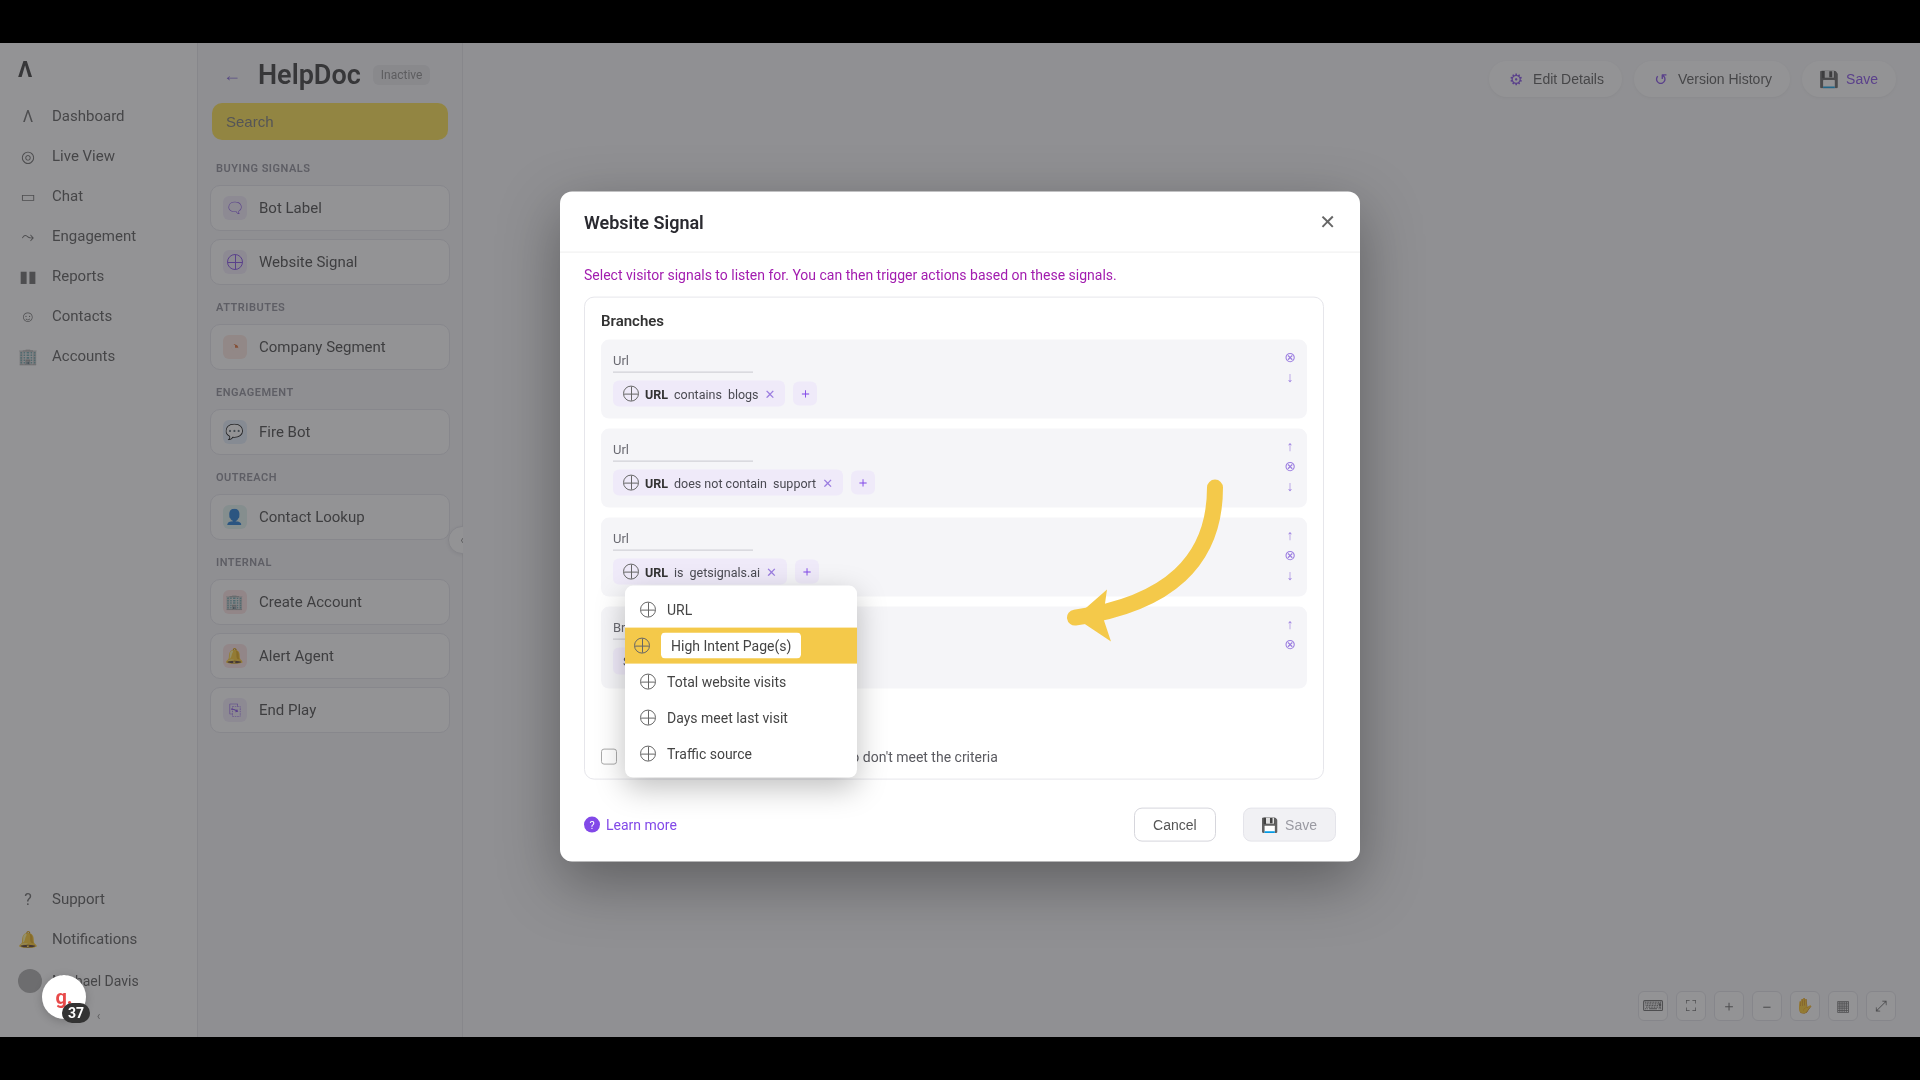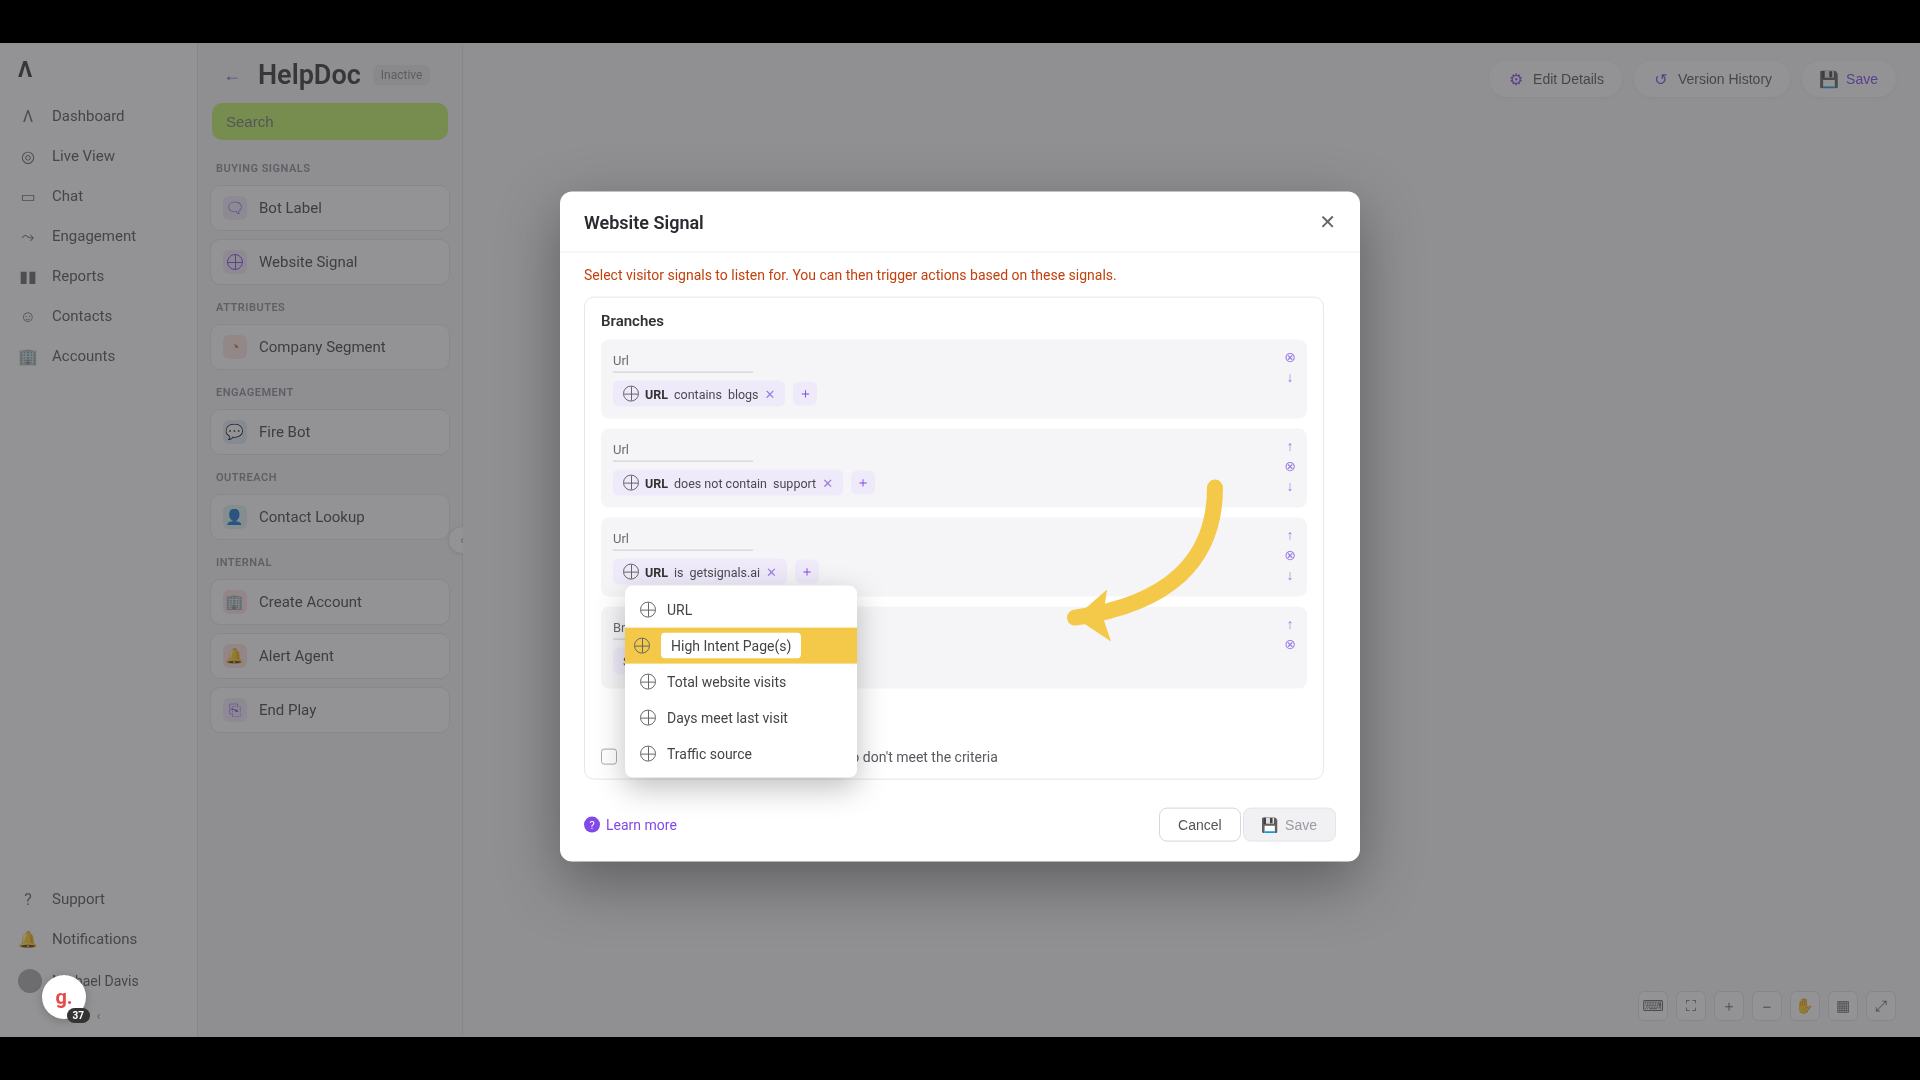--- a/index.html
+++ b/index.html
@@ -35,33 +35,33 @@
 .nav-item {
   display: flex; align-items: center; gap: 14px;
   padding: 10px 18px; font-size: 15px; color: #555; cursor: pointer;
 }
 .nav-item .ic { width: 20px; height: 20px; display:flex;align-items:center;justify-content:center; color:#666; font-size:16px;}
 .sidebar-bottom { margin-top: auto; padding-bottom: 8px;}
 .user-row { display:flex; align-items:center; gap:10px; padding:10px 18px; font-size:14px; color:#555;}
 .avatar-small { width:24px;height:24px;border-radius:50%; background:#aaa;}
 .collapse-toggle { text-align:center; padding:6px; color:#888; font-size:12px;}
 .g-bubble { position:absolute; left:42px; bottom:18px; width:44px;height:44px;border-radius:50%;background:#fff;box-shadow:0 2px 10px rgba(0,0,0,.2);display:flex;align-items:center;justify-content:center;font-weight:700;color:#e84a4a;font-size:20px;z-index:50;}
-.g-badge { position:absolute; bottom:-4px; right:-4px; background:#333;color:#fff;border-radius:10px;font-size:10px;padding:2px 6px;}
+.g-badge { position:absolute; bottom:-4px; right:-4px; background:#333;color:#fff;border-radius:10px;font-size:14px;padding:2px 6px;}
 
 
 .panel2 {
   width: 265px; background:#f6f6f9; border-right:1px solid #e5e5e8;
   display:flex; flex-direction:column; padding: 0 0 10px 0; position:relative;
 }
 .panel2-header { display:flex; align-items:center; gap:12px; padding:16px 20px 12px 20px;}
 .back-btn { width:28px;height:28px;border-radius:50%;display:flex;align-items:center;justify-content:center;color:#7b5fd6;font-size:18px;background:transparent;border:none;cursor:pointer;}
 .play-title { font-size:27px; font-weight:600; color:#333;}
 .status-chip { background:#e8e8ec;color:#888;font-size:12px;padding:3px 8px;border-radius:6px;}
 .search-wrap { padding: 0 14px 10px 14px;}
-.search-input { width:100%; padding:10px 14px; border-radius:10px; border:none; background:#bef264; font-size:15px; color:#333; outline:none;}
+.search-input { width:100%; padding:10px 14px; border-radius:10px; border:none; background:#fde047; font-size:15px; color:#333; outline:none;}
 .group-label { font-size:11px; letter-spacing:.5px; color:#8a8a94; font-weight:600; padding: 12px 18px 6px 18px;}
 .card {
   margin: 4px 12px; padding:10px 12px; background:#fff; border:1px solid #e4e4ea; border-radius:10px;
   display:flex; align-items:center; gap:12px; font-size:15px; color:#444;
 }
 .card .cic { width:24px;height:24px;border-radius:6px;display:flex;align-items:center;justify-content:center;font-size:15px;}
 .cic.purple{background:#f1ecfb;color:#8249e8;}
 .cic.orange{background:#fde7df;color:#e06a2f;}
 .cic.blue{background:#e3eefb;color:#4a7fd6;}
 .cic.red{background:#fde2e2;color:#d64545;}
@@ -82,39 +82,39 @@
 
 
 .modal {
   position:absolute; left:50%; top:50%; transform:translate(-50%, -52%);
   width: 800px; background:#fff; border-radius:12px; box-shadow:0 20px 60px rgba(0,0,0,.35);
   display:flex; flex-direction:column;
 }
 .modal-header { display:flex; align-items:center; justify-content:space-between; padding:18px 24px; border-bottom:1px solid #eee;}
 .modal-title { font-size:18px; font-weight:600; color:#2a2a30;}
 .close-x { background:none;border:none;font-size:20px;color:#666;cursor:pointer;}
-.modal-sub { padding:14px 24px; font-size:14px; color:#c2410c;}
+.modal-sub { padding:14px 24px; font-size:14px; color:#a21caf;}
 .branches-box { margin: 0 36px 14px 24px; border:1px solid #e6e6eb; border-radius:10px; padding:14px 16px 80px 16px; position:relative;}
 .branches-title { font-size:15px; font-weight:600; color:#333; margin-bottom:10px;}
 .branch-row { background:#f5f5f8; border-radius:8px; padding:10px 12px 12px 12px; margin-bottom:10px; position:relative;}
 .branch-label { font-size:13px; color:#6a6a72; border-bottom:1px solid #c8c8d0; display:inline-block; padding:2px 2px 4px 0; margin-bottom:8px; min-width:140px;}
 .chips { display:flex; align-items:center; gap:8px; flex-wrap:wrap;}
 .chip { display:flex; align-items:center; gap:6px; background:#efeaf9; color:#4a4a52; padding:5px 10px; border-radius:6px; font-size:12.5px;}
 .chip b{ color:#333;}
 .chip-x{ color:#9b7de0; cursor:pointer; font-size:13px;}
 .chip-plus{ width:24px;height:24px;border-radius:6px;background:#efeaf9;color:#8249e8;display:flex;align-items:center;justify-content:center;font-size:14px;cursor:pointer;}
 .row-actions{ position:absolute; right:8px; top:8px; display:flex; flex-direction:column; gap:2px;}
 .ra{ width:18px;height:18px;color:#9b7de0;display:flex;align-items:center;justify-content:center;font-size:14px;cursor:pointer;}
 .select-filter-chip { display:inline-flex; align-items:center; gap:6px; background:#efeaf9; color:#5a5a62; padding:5px 10px; border-radius:6px; font-size:12.5px;cursor:pointer;}
 .fallback-row { position:absolute; left:16px; right:16px; bottom:14px; display:flex; align-items:center; gap:8px; font-size:14px; color:#5a5a60;}
 .checkbox{ width:16px;height:16px;border:1.5px solid #aaa;border-radius:3px;}
 
 .learn-row{ display:flex; align-items:center; justify-content:space-between; padding:14px 24px 20px 24px;}
 .learn-link{ display:flex;align-items:center;gap:6px;color:#8249e8;font-size:14px;}
-.modal-footer-btns{ display:flex; gap:2px;}
+.modal-footer-btns{ display:flex; gap:27px;}
 .mf-btn{ padding:8px 18px; border-radius:8px; font-size:14px; cursor:pointer;}
 .mf-cancel{ background:#fff; border:1px solid #d6d6dc; color:#555;}
 .mf-save{ background:#f1f1f4; border:1px solid #e4e4ea; color:#9a9aa2; display:inline-flex;align-items:center;gap:6px;}
 
 
 .dropdown {
   position:absolute; left:40px; top:288px; width:232px;
   background:#fff; border-radius:8px; box-shadow:0 10px 30px rgba(0,0,0,.25);
   padding:6px 0; z-index:30;
 }

